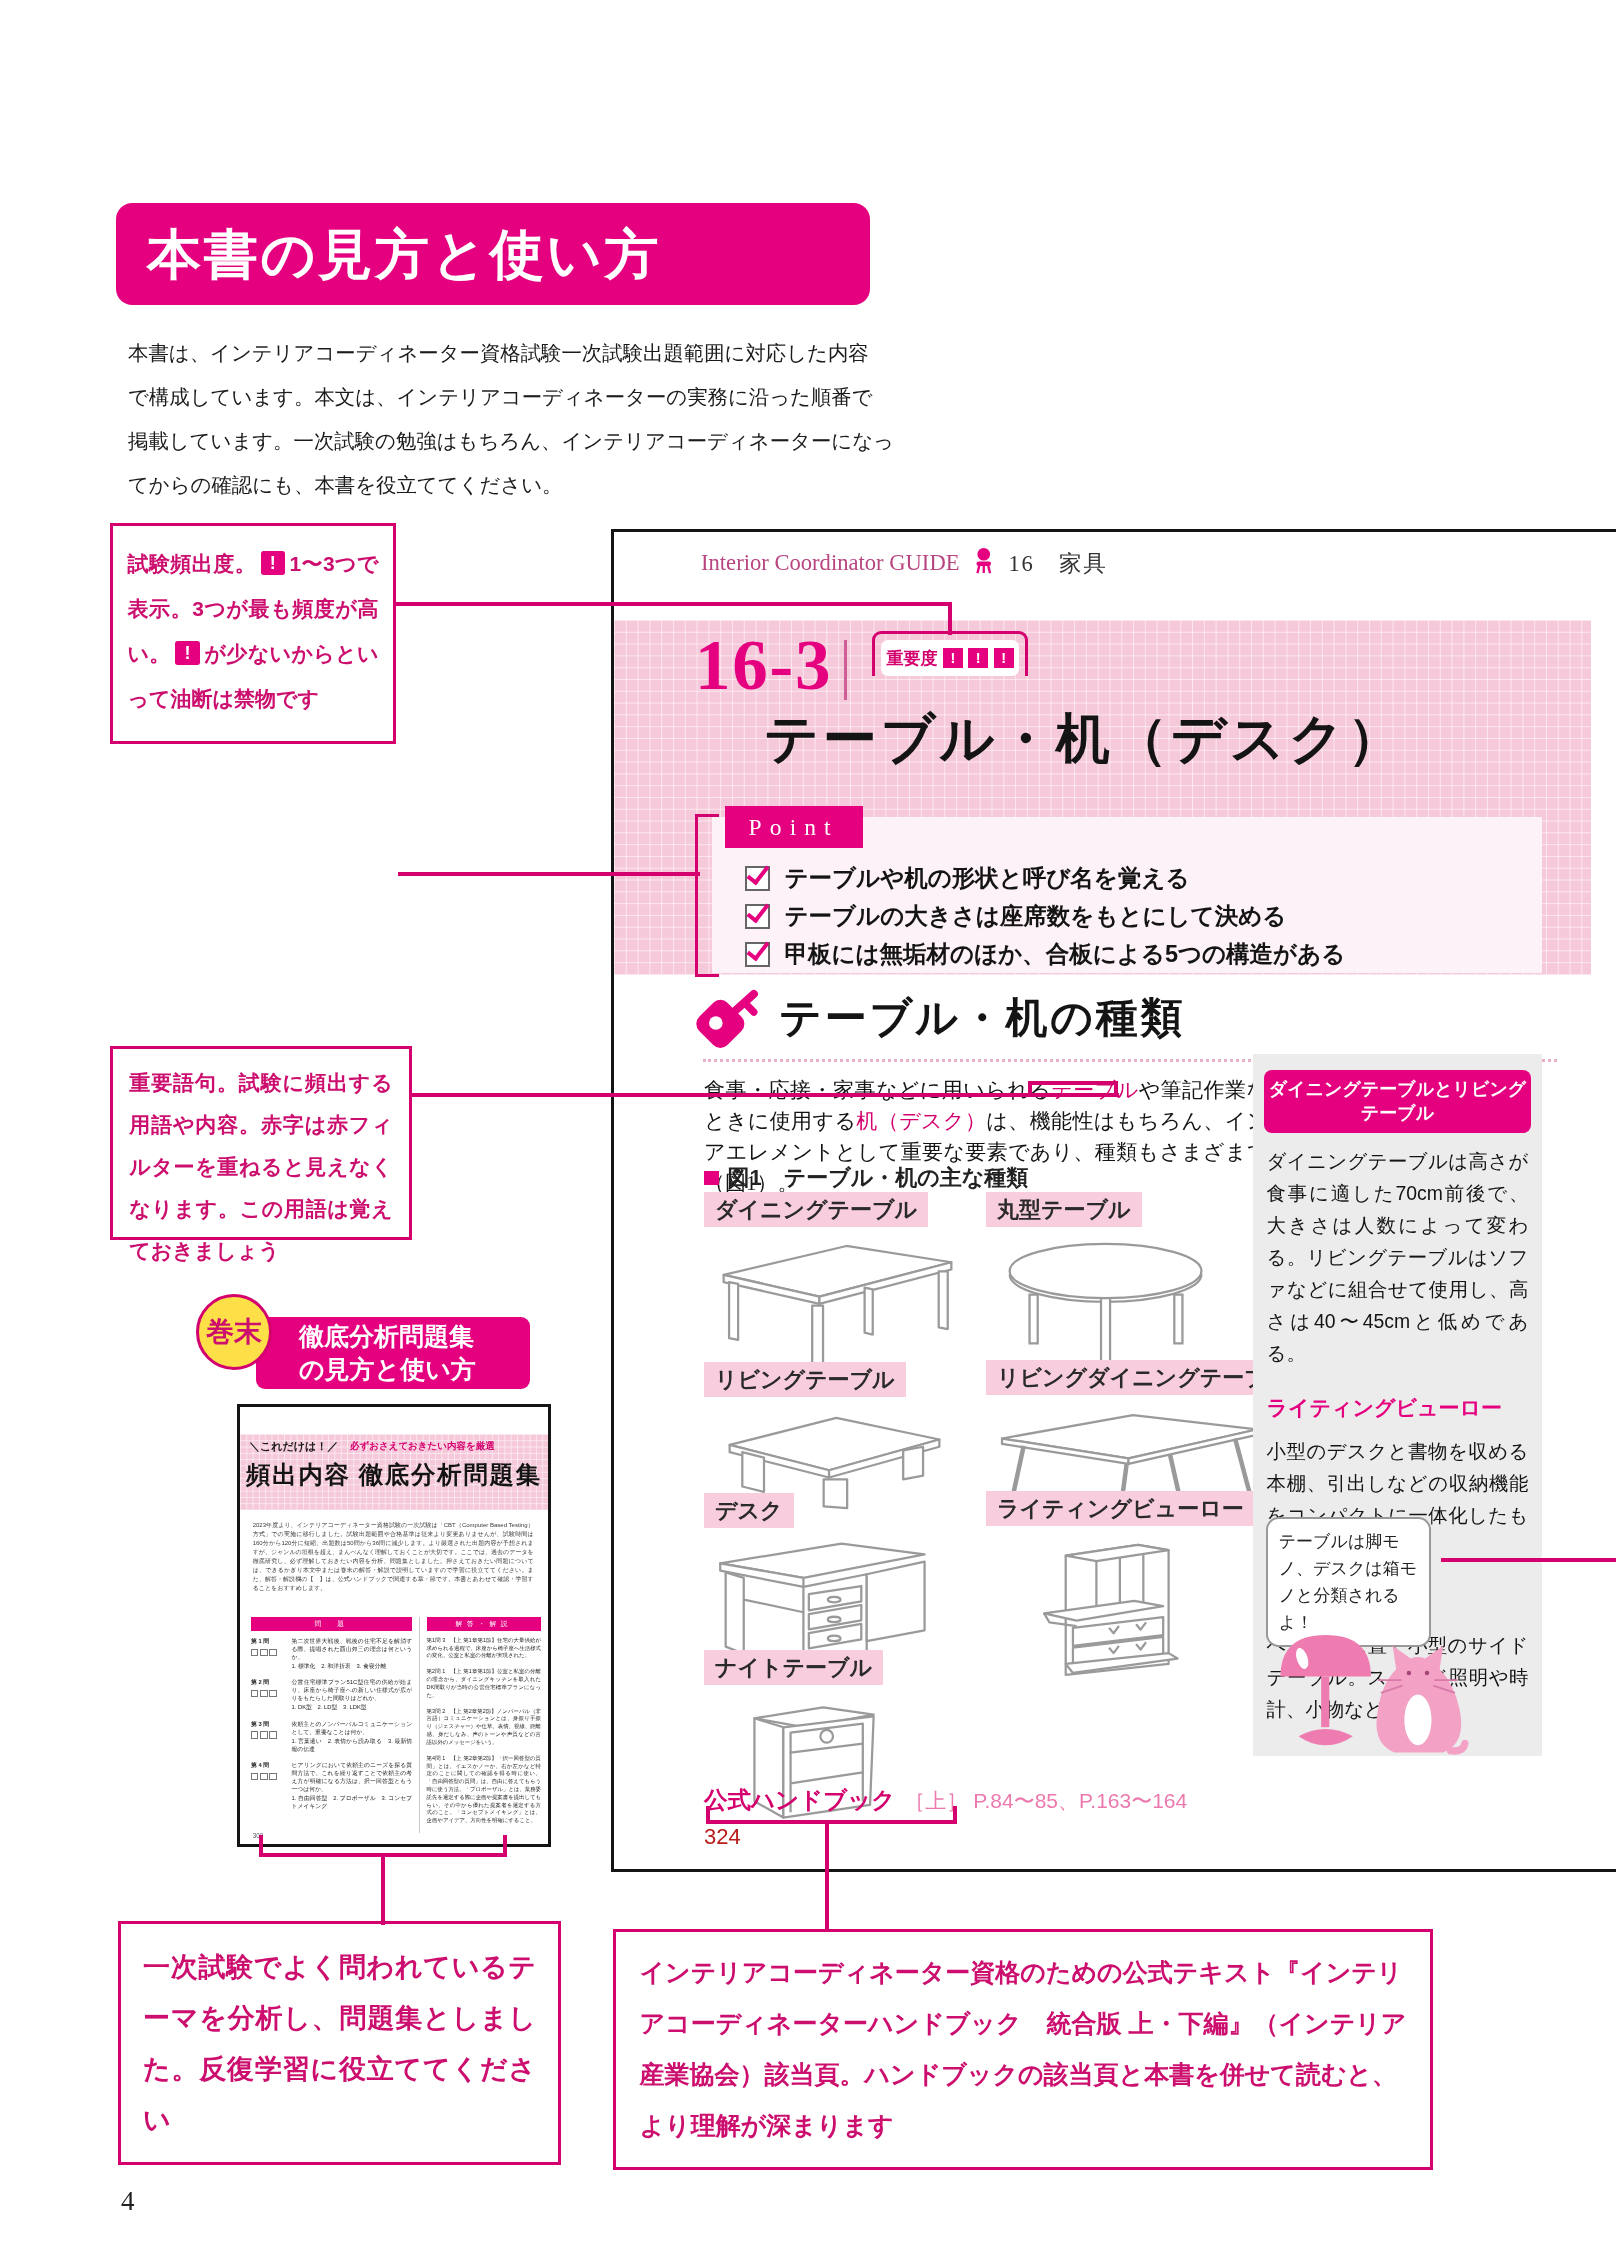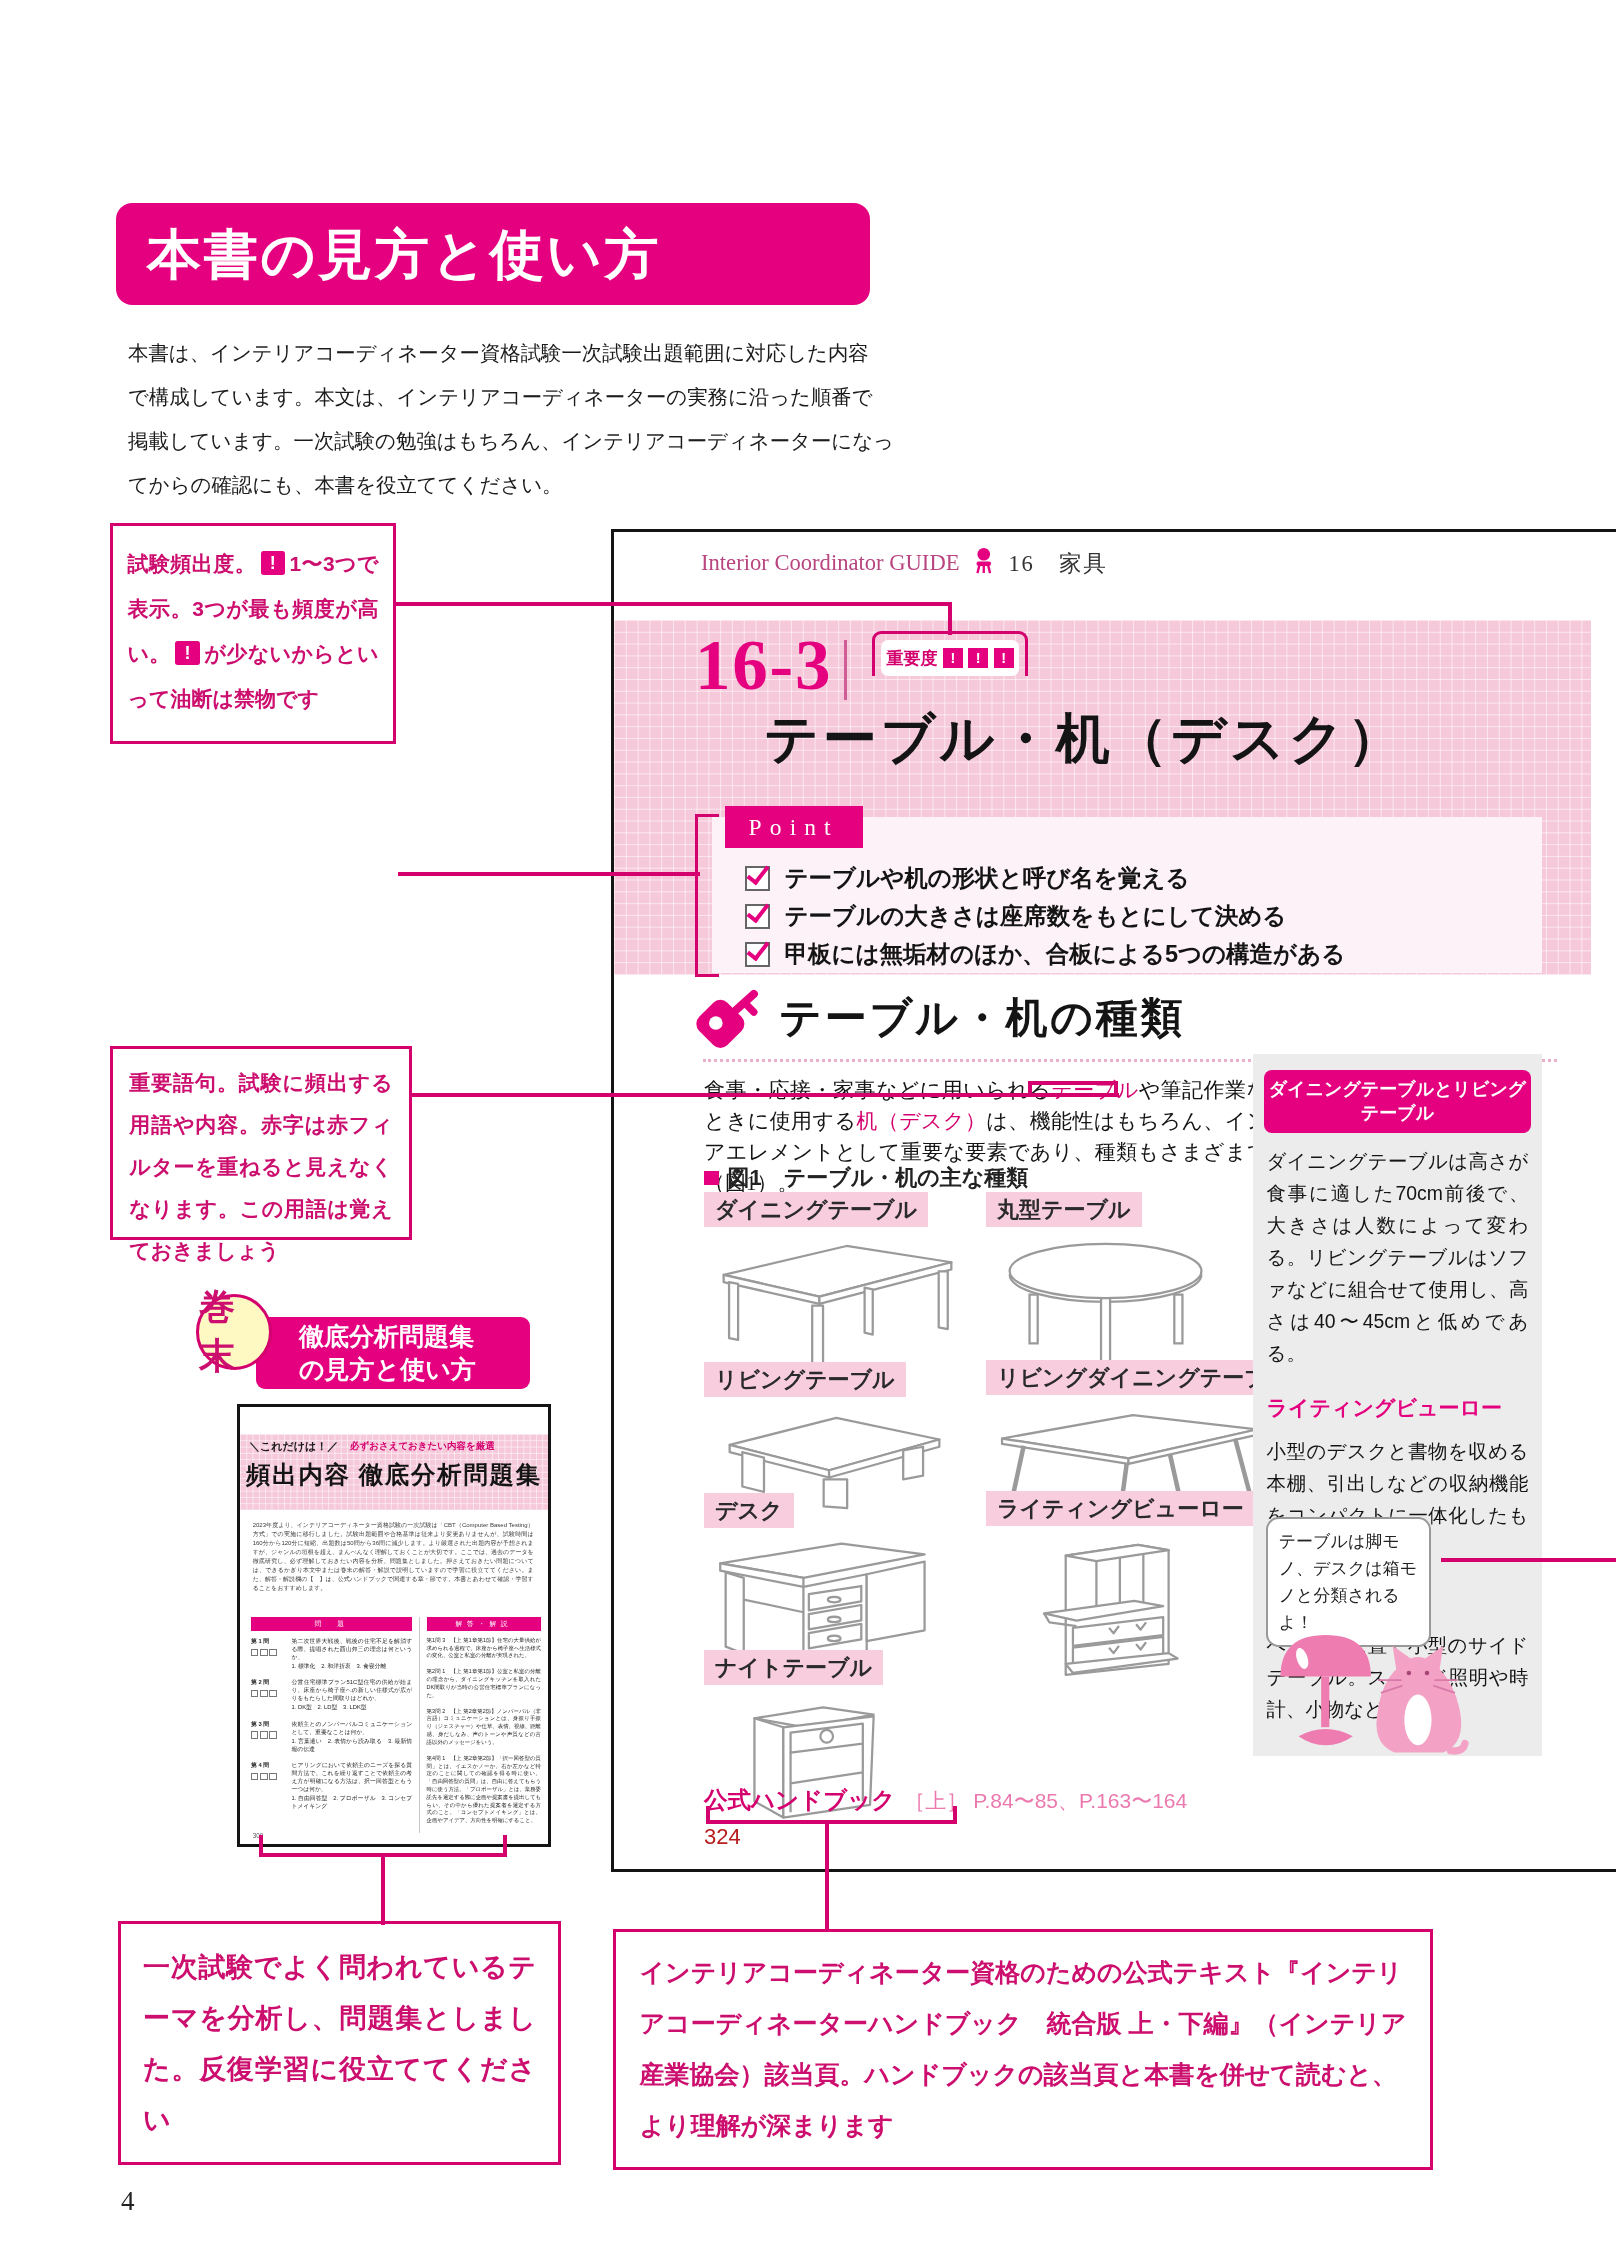--- a/index.html
+++ b/index.html
@@ -16,22 +16,22 @@
   .cbox.b2{left:110px;top:765px;width:289px;height:235px;padding:14.5px 14.5px;font-size:20px;line-height:42px;}
   .cbox.b3{left:110px;top:1046px;width:302px;height:194px;padding:12.7px 16.3px;font-size:21px;line-height:42px;}
   .cbox.bl{left:118px;top:1921px;width:443px;height:244px;padding:18px 22px;font-size:27px;line-height:51px;}
   .cbox.br{left:613px;top:1929px;width:820px;height:241px;padding:14.5px 23.5px;font-size:25px;line-height:51px;text-align:left;}
   .bang{display:inline-block;width:24.4px;height:24.4px;background:#e4007f;color:#fff;text-align:center;
     line-height:24.4px;font-size:18px;font-weight:bold;border-radius:2.7px;margin:0 4.5px;vertical-align:1.8px;}
   
   .km-banner{left:256px;top:1317px;width:274px;height:72px;background:#e4007f;border-radius:9px;color:#fff;
     font-weight:bold;font-size:25px;line-height:33px;display:flex;flex-direction:column;justify-content:center;
     padding-left:43px;box-sizing:border-box;z-index:2;}
-  .km-circle{left:196px;top:1294px;width:76px;height:76px;border-radius:50%;background:#fef9c3;border:3.6px solid #d4006e;
-    color:#cc0e6e;font-size:36px;font-weight:bold;display:flex;align-items:center;justify-content:center;box-sizing:border-box;z-index:3;}
+  .km-circle{left:196px;top:1294px;width:76px;height:76px;border-radius:50%;background:#fde047;border:3.6px solid #d4006e;
+    color:#cc0e6e;font-size:28px;font-weight:bold;display:flex;align-items:center;justify-content:center;box-sizing:border-box;z-index:3;}
   
   .grid-pink{background-color:#f6c9da;
     background-image:linear-gradient(rgba(255,255,255,.55) 0.9px,transparent 0.9px),
                      linear-gradient(90deg,rgba(255,255,255,.55) 0.9px,transparent 0.9px);
     background-size:11.8px 11.8px;}
   .grid-pink-sm{background-color:#f6c9da;
     background-image:linear-gradient(rgba(255,255,255,.55) 0.9px,transparent 0.9px),
                      linear-gradient(90deg,rgba(255,255,255,.55) 0.9px,transparent 0.9px);
     background-size:6.3px 6.3px;}
   

